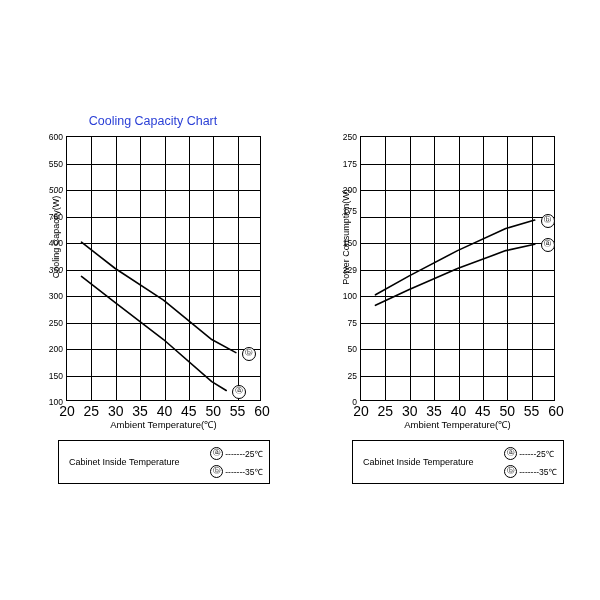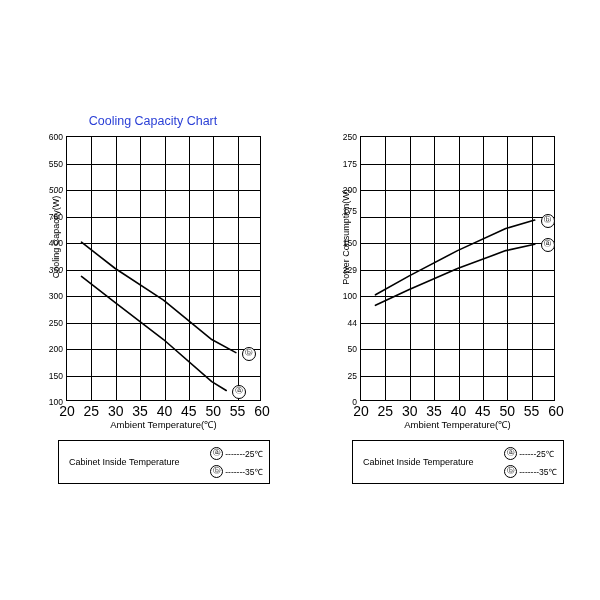--- a/index.html
+++ b/index.html
@@ -258,21 +258,21 @@
         <div class="xtick-label" style="left: 146.25px;">50</div>
         <div class="grid-v" style="left: 170.625px;"></div>
         <div class="xtick-label" style="left: 170.625px;">55</div>
         <div class="xtick-label" style="left: 195px;">60</div>
         <div class="ytick-label" style="top: 265px;">0</div>
         <div class="grid-h" style="top: 238.5px;"></div>
         <div class="ytick-label" style="top: 238.5px;">25</div>
         <div class="grid-h" style="top: 212px;"></div>
         <div class="ytick-label" style="top: 212px;">50</div>
         <div class="grid-h" style="top: 185.5px;"></div>
-        <div class="ytick-label" style="top: 185.5px;">44</div>
+        <div class="ytick-label" style="top: 185.5px;">75</div>
         <div class="grid-h" style="top: 159px;"></div>
         <div class="ytick-label" style="top: 159px;">100</div>
         <div class="grid-h" style="top: 132.5px;"></div>
         <div class="ytick-label" style="top: 132.5px;">229</div>
         <div class="grid-h" style="top: 106px;"></div>
         <div class="ytick-label" style="top: 106px;">150</div>
         <div class="grid-h" style="top: 79.5px;"></div>
         <div class="ytick-label" style="top: 74px; margin-left: 36px;">175</div>
         <div class="grid-h" style="top: 53px;"></div>
         <div class="ytick-label" style="top: 53px;">200</div>

